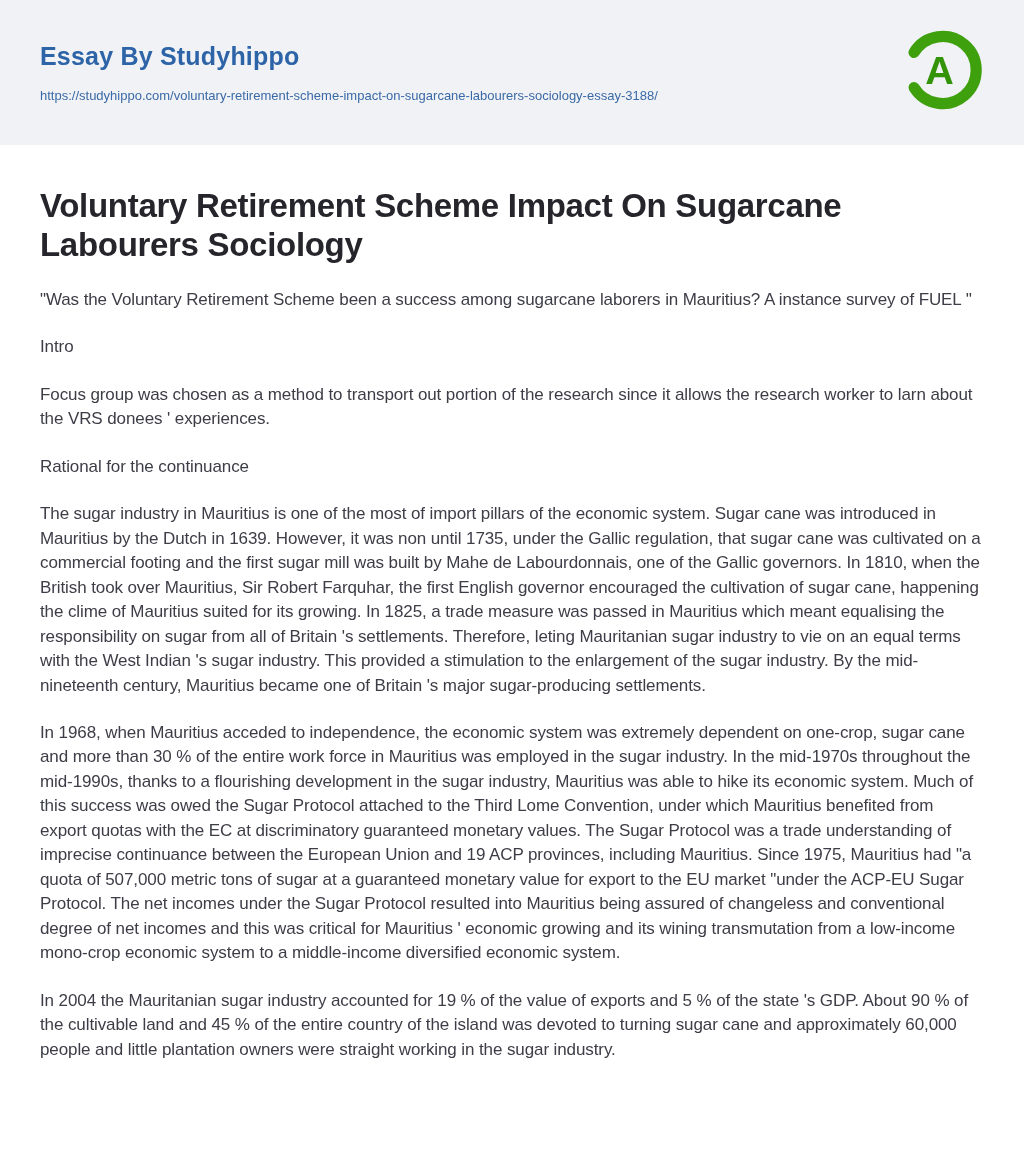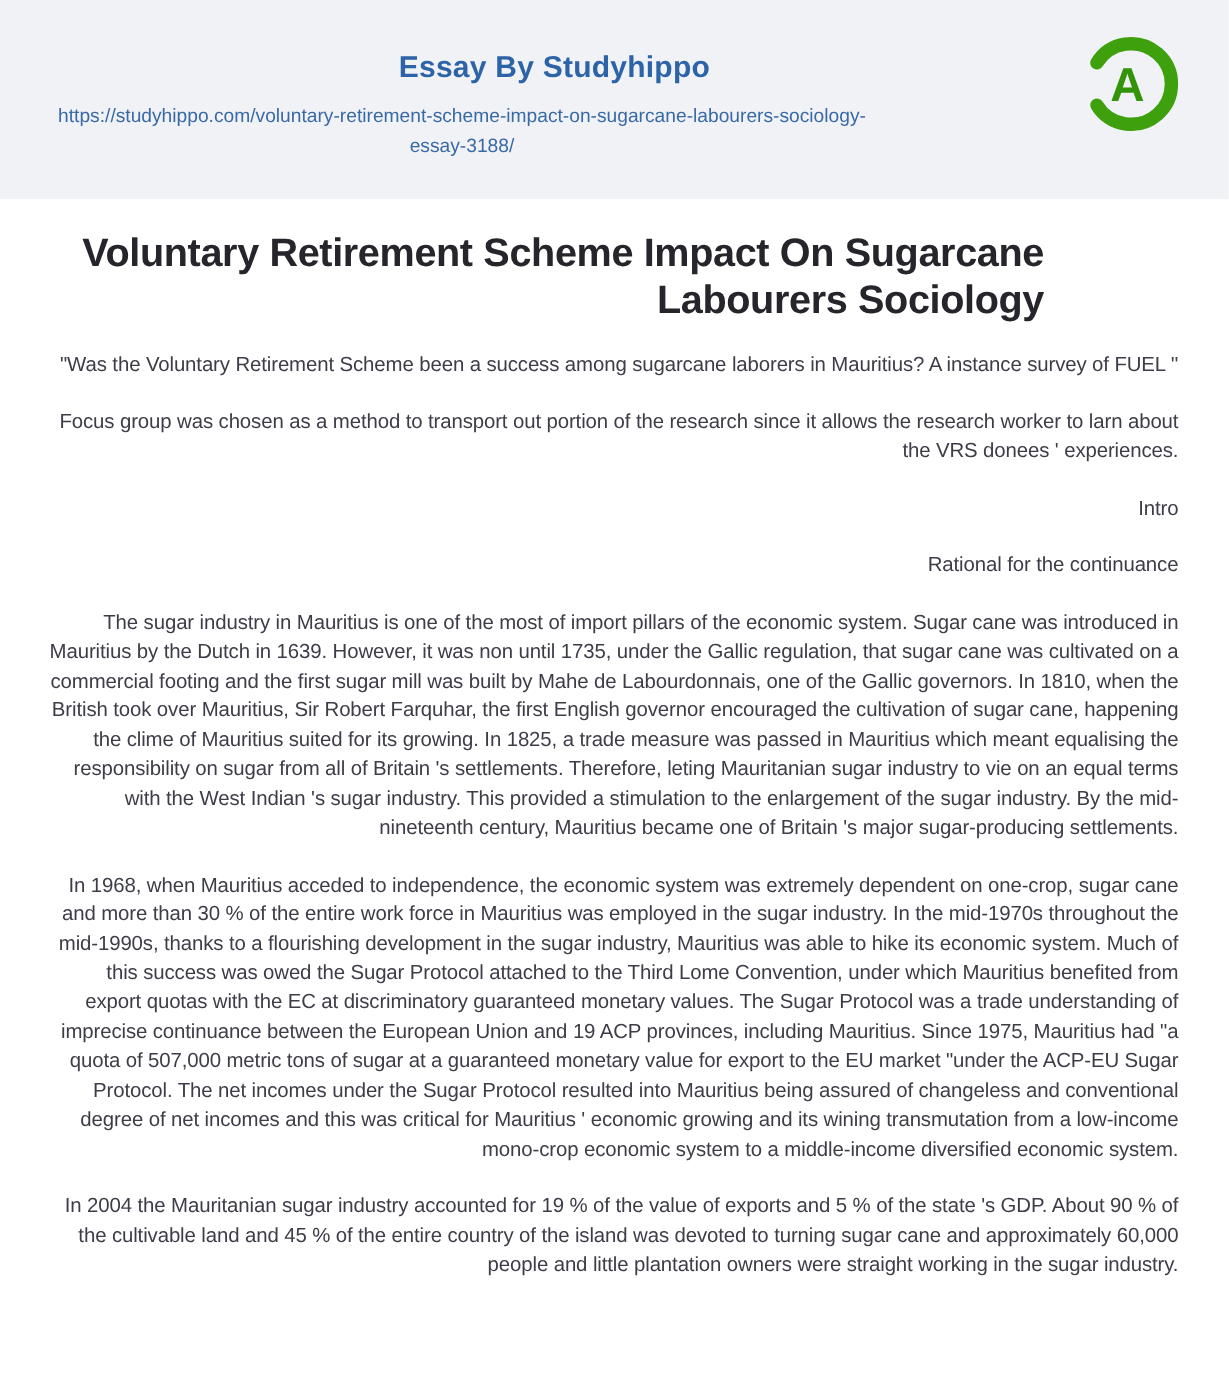--- a/index.html
+++ b/index.html
@@ -9,53 +9,51 @@
     background: #ffffff;
     font-family: "Liberation Sans", sans-serif;
     overflow: hidden;
   }
   .page-header {
     position: relative;
     background: #f1f2f6;
     width: 1024px;
     padding: 42px 140px 30px 40px;
     min-height: 145px;
-    text-align: center;
   }
   .site-title {
     display: inline-block;
     font-size: 25px;
     font-weight: bold;
     color: #2d63a7;
     letter-spacing: 0.2px;
     text-decoration: none;
     cursor: pointer;
   }
   .essay-url {
     display: block;
     margin-top: 15px;
     max-width: 690px;
-    font-size: 16px;
+    font-size: 13px;
     line-height: 1.55;
     color: #3a6aa6;
     text-decoration: none;
     word-break: normal;
     cursor: pointer;
   }
   .logo {
     position: absolute;
     top: 24px;
     right: 38px;
     width: 86px;
     height: 92px;
   }
   .logo svg { width: 100%; height: 100%; display: block; }
   .content {
-    padding: 26px 42px 0 40px;
-    text-align: right;
+    padding: 42px 42px 0 40px;
   }
   .essay-title {
     max-width: 830px;
     font-size: 33px;
     line-height: 1.18;
     font-weight: bold;
     color: #25252b;
     letter-spacing: -0.3px;
     margin-bottom: 19px;
   }
@@ -78,19 +76,19 @@
     <svg viewBox="0 0 100 100" aria-hidden="true">
       <path d="M 16.4 29.5 A 39 39 0 1 1 16.4 70.5" fill="none" stroke="#3fa00e" stroke-width="13" stroke-linecap="round"></path>
       <text x="46" y="66" text-anchor="middle" font-family="Liberation Sans, sans-serif" font-weight="bold" font-size="46" fill="#349409">A</text>
     </svg>
   </div>
 </header>
 
 <main class="content">
   <h1 class="essay-title">Voluntary Retirement Scheme Impact On Sugarcane Labourers Sociology</h1>
   <p class="essay-paragraph">"Was the Voluntary Retirement Scheme been a success among sugarcane laborers in Mauritius? A instance survey of FUEL ''</p>
+  <p class="essay-paragraph">Intro</p>
   <p class="essay-paragraph">Focus group was chosen as a method to transport out portion of the research since it allows the research worker to larn about the VRS donees ' experiences.</p>
-  <p class="essay-paragraph">Intro</p>
   <p class="essay-paragraph">Rational for the continuance</p>
   <p class="essay-paragraph">The sugar industry in Mauritius is one of the most of import pillars of the economic system. Sugar cane was introduced in Mauritius by the Dutch in 1639. However, it was non until 1735, under the Gallic regulation, that sugar cane was cultivated on a commercial footing and the first sugar mill was built by Mahe de Labourdonnais, one of the Gallic governors. In 1810, when the British took over Mauritius, Sir Robert Farquhar, the first English governor encouraged the cultivation of sugar cane, happening the clime of Mauritius suited for its growing. In 1825, a trade measure was passed in Mauritius which meant equalising the responsibility on sugar from all of Britain 's settlements. Therefore, leting Mauritanian sugar industry to vie on an equal terms with the West Indian 's sugar industry. This provided a stimulation to the enlargement of the sugar industry. By the mid-nineteenth century, Mauritius became one of Britain 's major sugar-producing settlements.</p>
   <p class="essay-paragraph">In 1968, when Mauritius acceded to independence, the economic system was extremely dependent on one-crop, sugar cane and more than 30 % of the entire work force in Mauritius was employed in the sugar industry. In the mid-1970s throughout the mid-1990s, thanks to a flourishing development in the sugar industry, Mauritius was able to hike its economic system. Much of this success was owed the Sugar Protocol attached to the Third Lome Convention, under which Mauritius benefited from export quotas with the EC at discriminatory guaranteed monetary values. The Sugar Protocol was a trade understanding of imprecise continuance between the European Union and 19 ACP provinces, including Mauritius. Since 1975, Mauritius had "a quota of 507,000 metric tons of sugar at a guaranteed monetary value for export to the EU market "under the ACP-EU Sugar Protocol. The net incomes under the Sugar Protocol resulted into Mauritius being assured of changeless and conventional degree of net incomes and this was critical for Mauritius ' economic growing and its wining transmutation from a low-income mono-crop economic system to a middle-income diversified economic system.</p>
   <p class="essay-paragraph">In 2004 the Mauritanian sugar industry accounted for 19 % of the value of exports and 5 % of the state 's GDP. About 90 % of the cultivable land and 45 % of the entire country of the island was devoted to turning sugar cane and approximately 60,000 people and little plantation owners were straight working in the sugar industry.</p>
 </main>
 
 </body></html>

